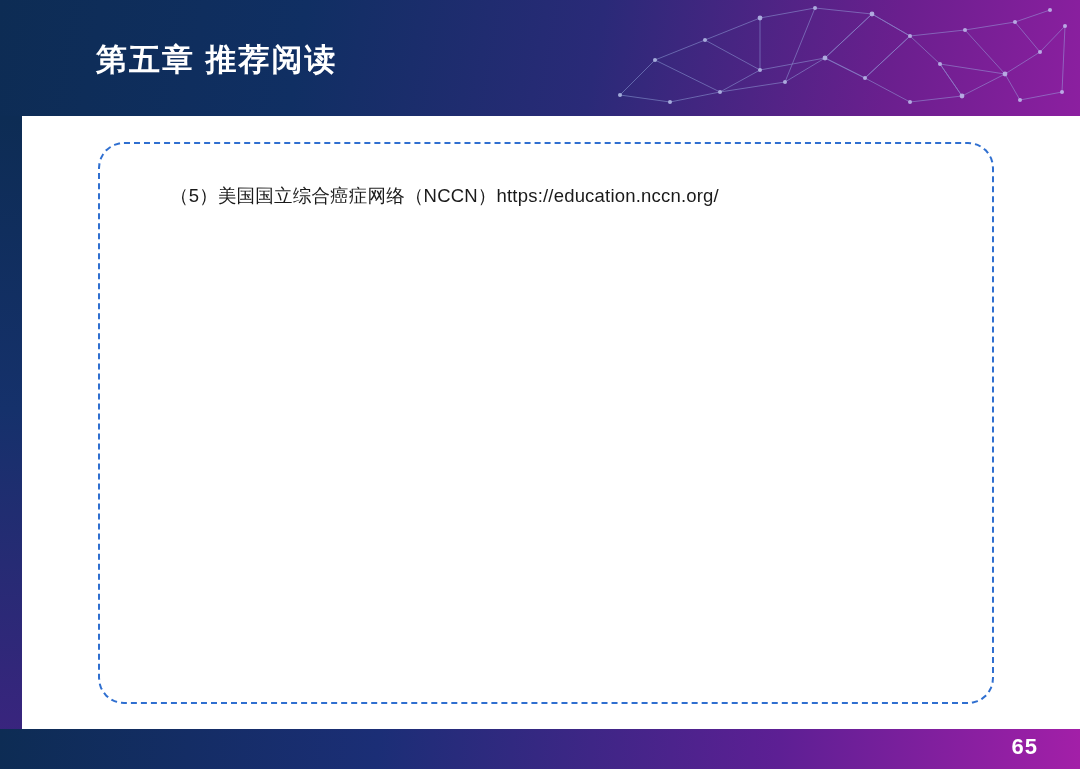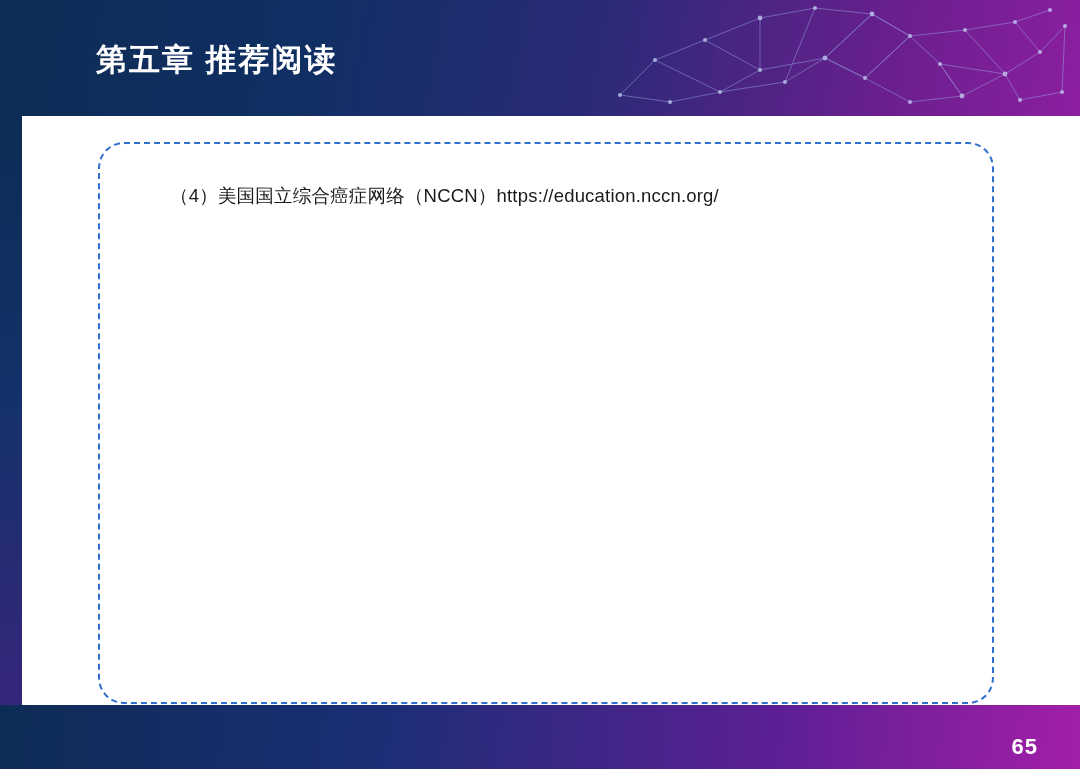--- a/index.html
+++ b/index.html
@@ -60,21 +60,21 @@
     height: 653px;
     background: linear-gradient(180deg, #0d2c54 0%, #15316b 45%, #3d2380 100%);
   }
 
   
   .bottom-bar {
     position: absolute;
     left: 0;
     bottom: 0;
     width: 1080px;
-    height: 64px;
+    height: 40px;
     background: linear-gradient(95deg, #0d2c54 0%, #1b2e76 35%, #5d1f94 72%, #a31fa8 100%);
   }
   .page-number {
     position: absolute;
     right: 42px;
     bottom: 9px;
     color: #ffffff;
     font-size: 22px;
     font-weight: bold;
     letter-spacing: 1px;
@@ -164,21 +164,21 @@
           <circle cx="440" cy="10" r="2"></circle>
       </g>
     </svg>
     <div class="header-title">第五章 推荐阅读</div>
   </div>
 
   <div class="left-bar"></div>
 
   <div class="content-box">
     <div class="content-inner">
-      <p class="para para-first">（4）美国国立综合癌症网络（NCCN）https://education.nccn.org/</p>
+      <p class="para para-first">（5）美国国立综合癌症网络（NCCN）https://education.nccn.org/</p>
     </div>
   </div>
 
   <div class="bottom-bar">
     <div class="page-number">65</div>
   </div>
 
 </div>
 
 </body></html>

